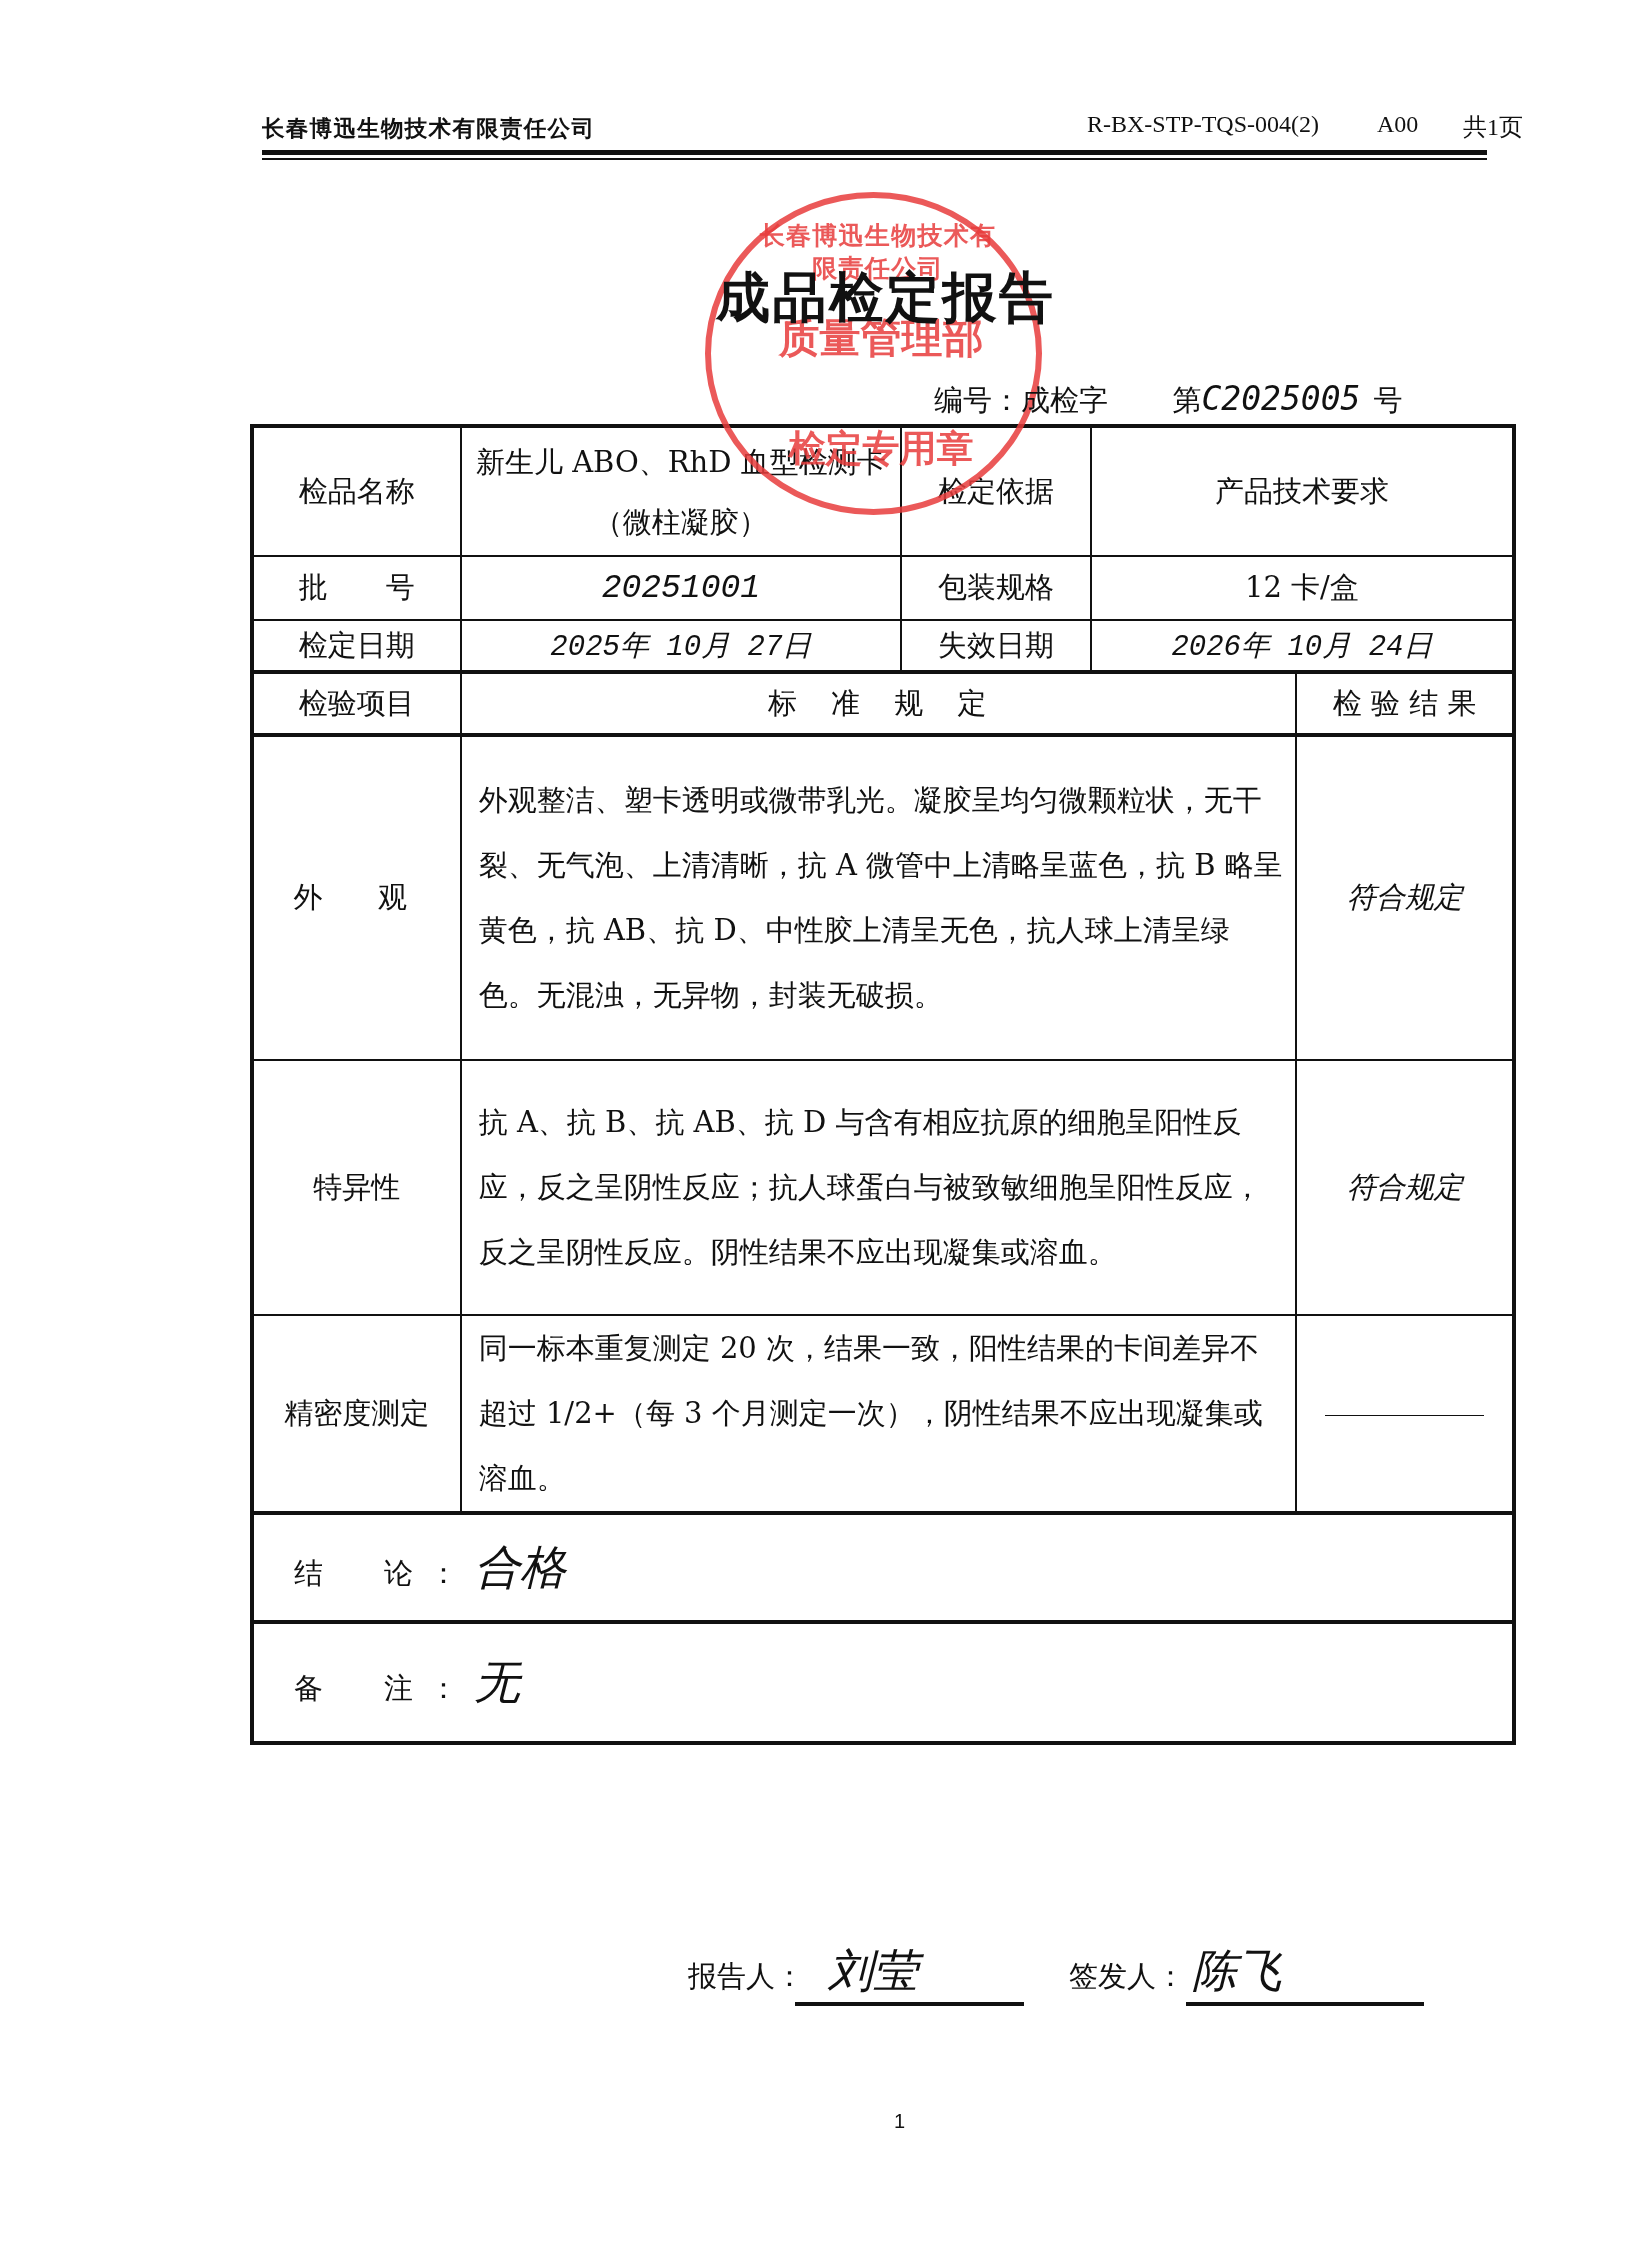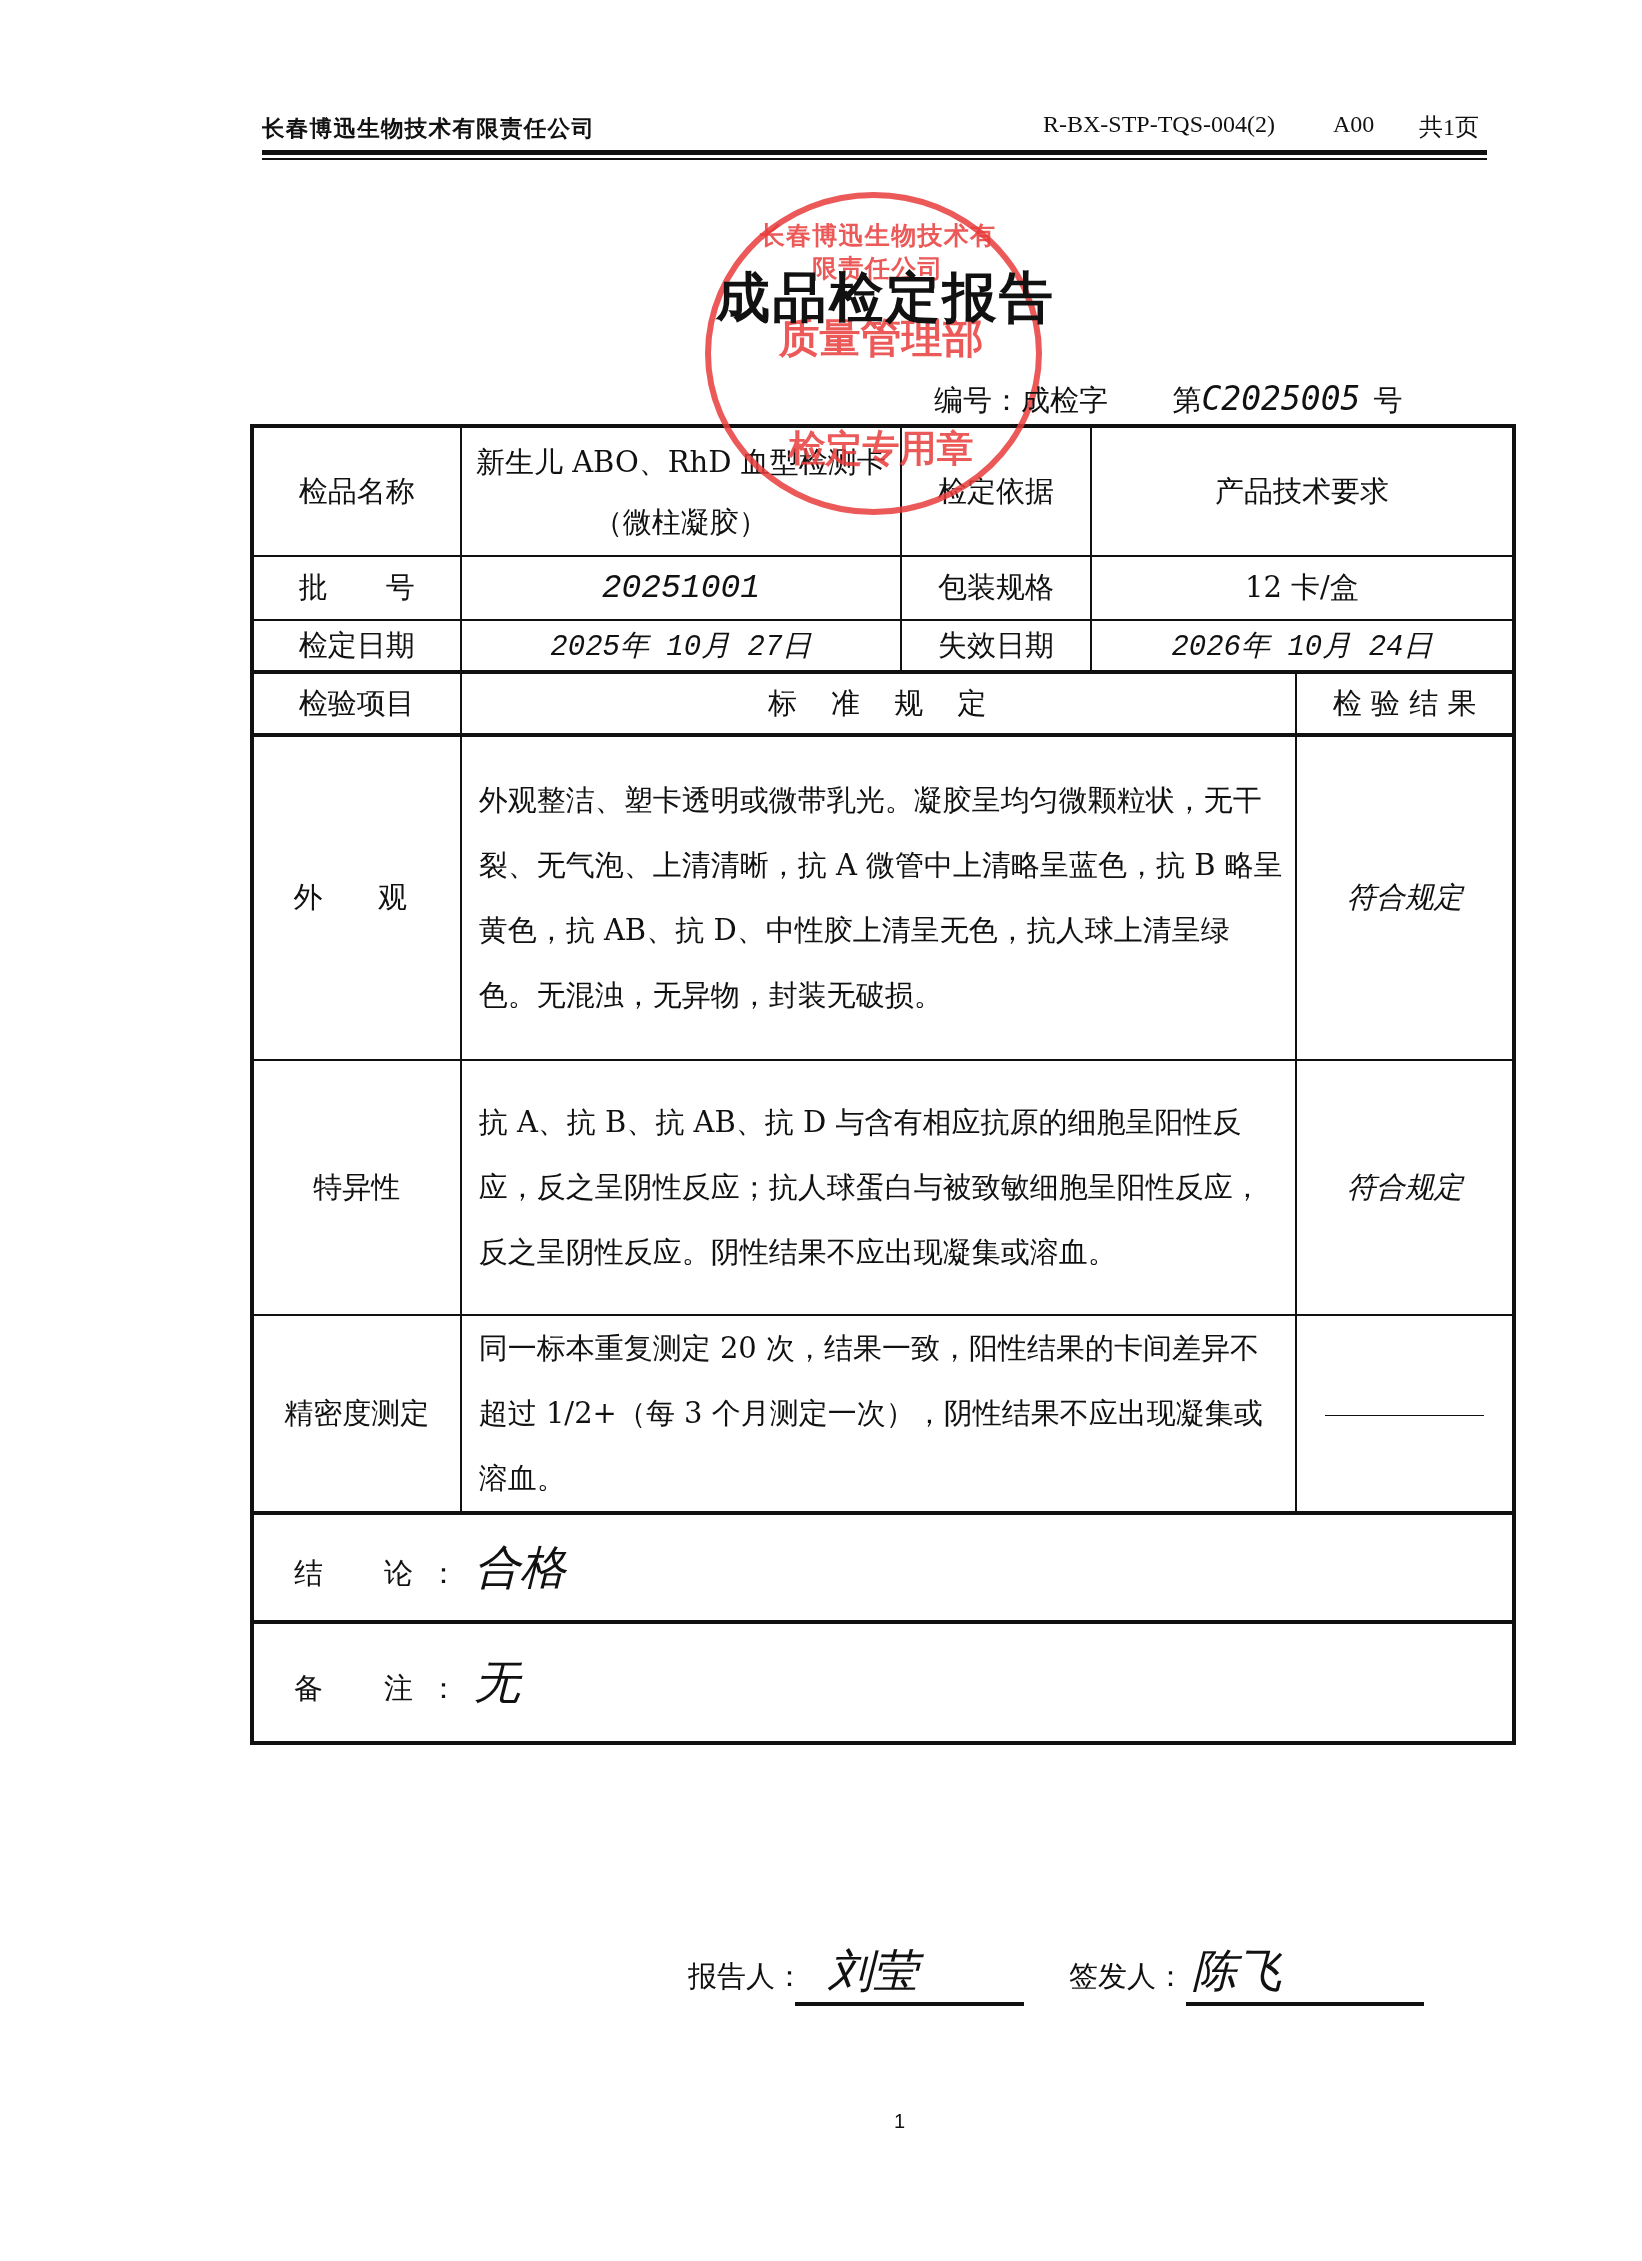--- a/index.html
+++ b/index.html
@@ -1,20 +1,20 @@
 <!DOCTYPE html>
 <html style="font-size:10.6px"><head>
 <meta charset="utf-8">
 <style>
   html, body { margin:0; padding:0; background:#fff; }
   body { width:1643px; height:2261px; position:relative; overflow:hidden;
          font-family:"DejaVu Serif","Liberation Serif",serif; color:#111; }
   .abs { position:absolute; }
   .hdr-left { left:262px; top:113px; font-size:22.5px; font-family:"DejaVu Sans","Liberation Sans",sans-serif; font-weight:bold; letter-spacing:1.3px; }
-  .hdr-right { top:111px; font-size:24px; font-family:"Liberation Serif","DejaVu Serif",serif; }
+  .hdr-right { top:111px; font-size:24px; font-family:"Liberation Serif","DejaVu Serif",serif;margin-left:44px; }
   .hdr-rule1 { left:262px; top:150px; width:1225px; height:5.3px; background:#111; }
   .hdr-rule2 { left:262px; top:158px; width:1225px; height:2px; background:#111; }
   .title { left:716px; top:262px; font-size:54px; font-family:"DejaVu Sans","Liberation Sans",sans-serif; font-weight:bold; letter-spacing:2.6px; z-index:3; }
   .serial { left:934px; top:379px; font-size:29px; z-index:3; }
   .serial .hand { font-family:"DejaVu Sans Mono","Liberation Mono",monospace; font-style:italic; font-size:33px; }
   .stamp { left:705px; top:192px; width:325px; height:311px; border:6.6px solid rgba(232,60,60,0.85); border-radius:50%; z-index:2; }
   .stamp-top { left:752px; top:219px; width:252px; text-align:center; font-size:30.5px; font-weight:bold; color:rgba(232,60,60,0.85); font-family:"DejaVu Sans",sans-serif; z-index:2; letter-spacing:1.3px; }
   .stamp-mid { left:762px; top:311px; width:238px; text-align:center; font-size:41px; font-weight:bold; color:rgba(232,60,60,0.85); font-family:"DejaVu Sans",sans-serif; z-index:2; }
   .stamp-bot { left:762px; top:424px; width:238px; text-align:center; font-size:37px; font-weight:bold; color:rgba(232,60,60,0.85); font-family:"DejaVu Sans",sans-serif; z-index:2; }
 

